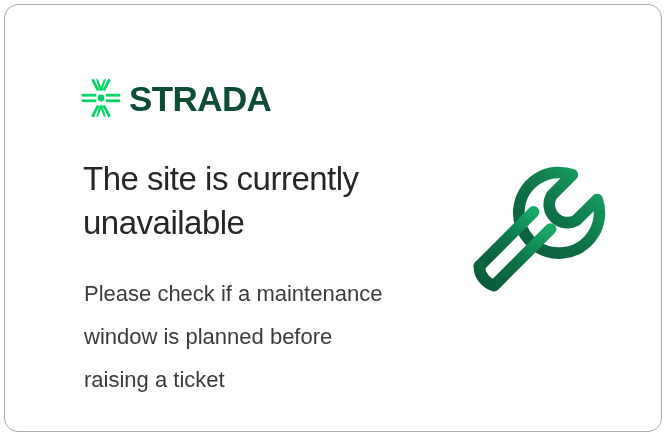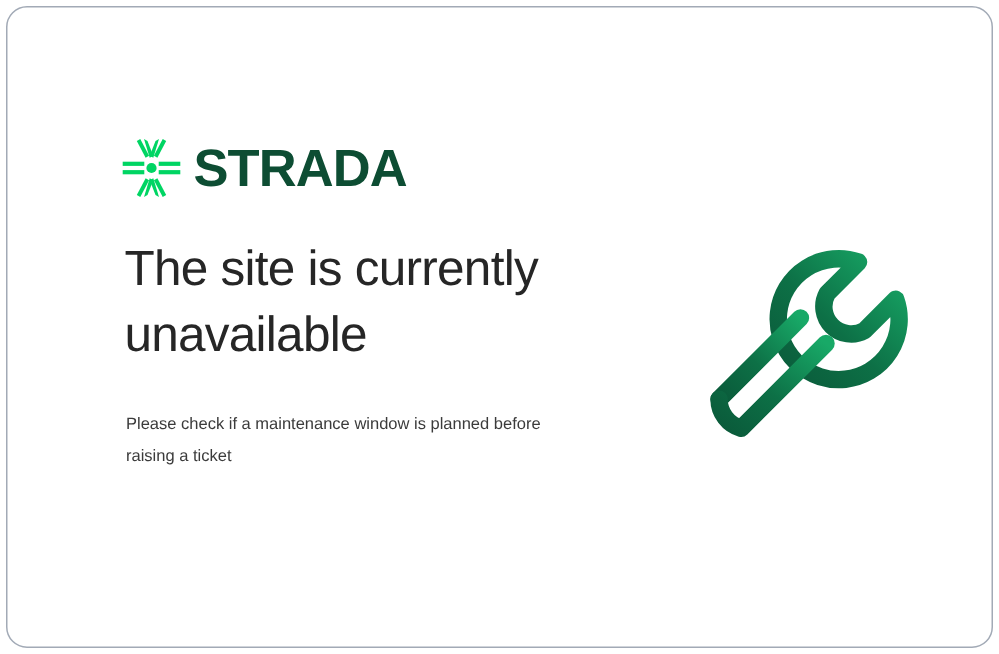--- a/index.html
+++ b/index.html
@@ -32,21 +32,21 @@
     box-sizing: border-box;
     background: #ffffff;
     border: 1px solid #a2aab6;
     border-radius: 14px;
   }
 
   
   .brand {
     position: absolute;
     left: 76px;
-    top: 84px;
+    top: 70px;
     display: flex;
     align-items: center;
     height: 46px;
     justify-content: center;
   }
   .brand-mark {
     width: 40px;
     height: 40px;
     display: block;
     flex: 0 0 auto;
@@ -75,21 +75,21 @@
     color: #262626;
   }
 
   
   .bodycopy {
     position: absolute;
     left: 79px;
     top: 268px;
     width: 305px;
     margin: 0;
-    font-size: 11px;
+    font-size: 22px;
     font-weight: 400;
     line-height: 1.95;
     color: #3b3b3b;
   }
 
   
   .wrench {
     position: absolute;
     left: 455px;
     top: 155px;

